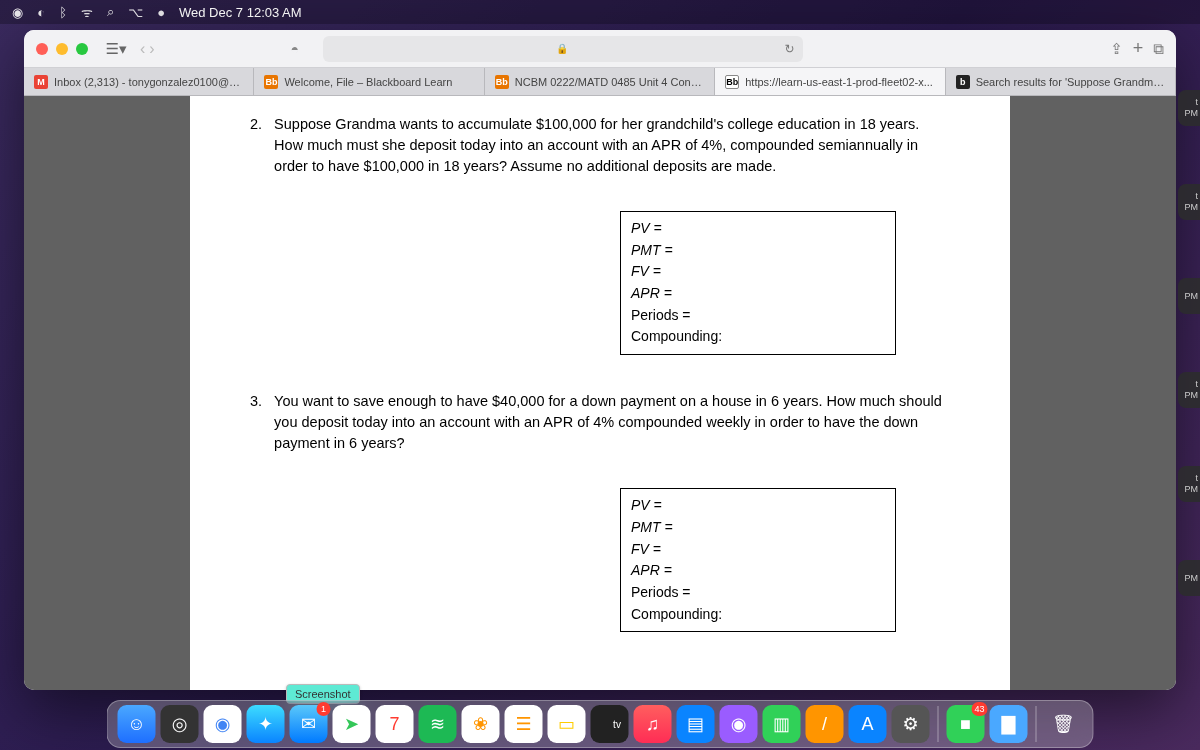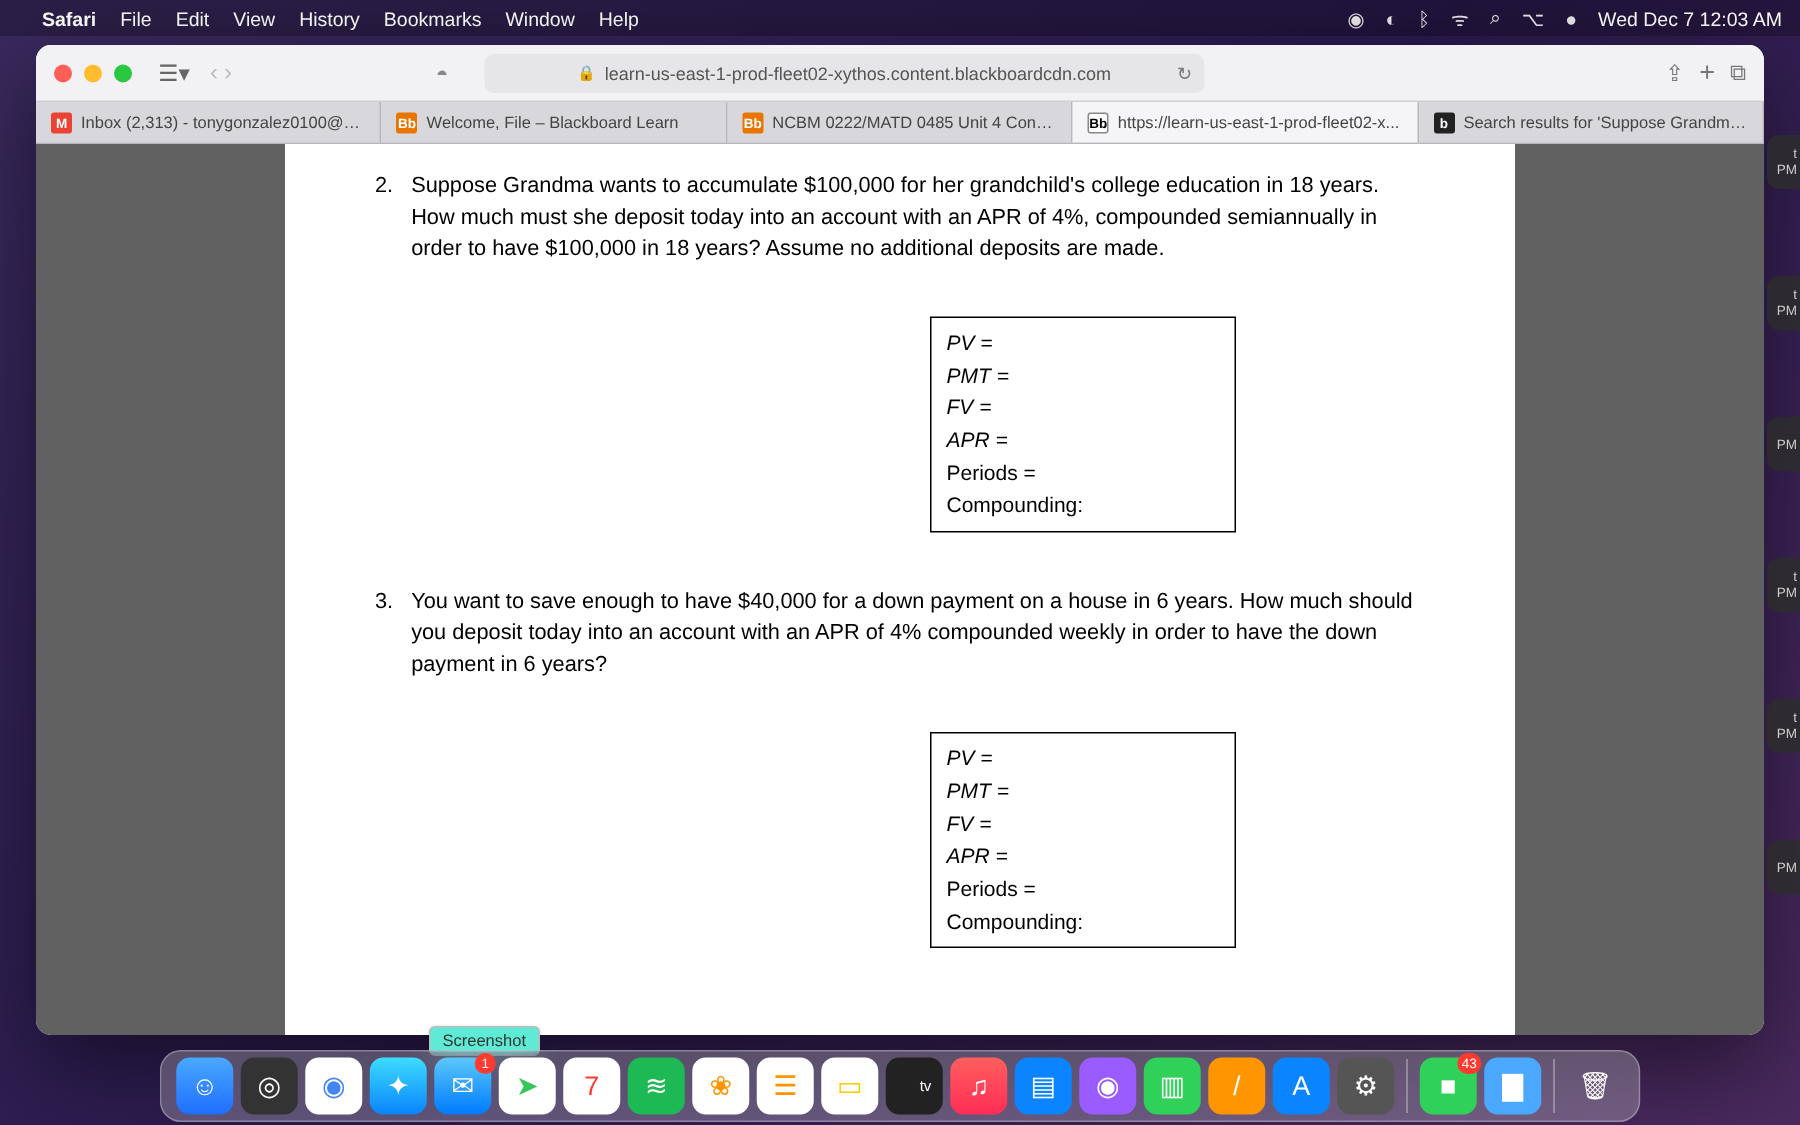--- a/index.html
+++ b/index.html
@@ -37,52 +37,41 @@
 .tab .favicon { width:14px; height:14px; flex-shrink:0; border-radius:2px; display:flex; align-items:center; justify-content:center; font-size:9px; font-weight:bold; color:#fff; }
 .tab .label { white-space:nowrap; overflow:hidden; text-overflow:ellipsis; }
 
 
 .content { flex:1; background:#616161; display:flex; justify-content:center; overflow:hidden; }
 .page { width:820px; background:#fff; padding:18px 60px 40px 60px; font-family:"Cambria",Georgia,serif; color:#000; }
 .qblock { margin-bottom:36px; }
 .qhead { display:flex; gap:12px; font-size:14.5px; line-height:1.45; }
 .qnum { flex-shrink:0; }
 .qtext { }
-.varsbox { margin-left:370px; margin-top:34px; border:1px solid #000; width:204px; padding:6px 10px; font-size:14px; line-height:1.55; }
+.varsbox { margin-left:370px; margin-top:34px; border:1px solid #000; width:276px; padding:6px 10px; font-size:14px; line-height:1.55; }
 .varsbox div { font-style:italic; }
 .varsbox .roman{ font-style:normal; }
 
 
 .tooltip { position:absolute; left:286px; bottom:46px; background:#5eead4; border:1px solid #bbb; border-radius:4px; padding:3px 8px; font-size:11px; color:#333; box-shadow:0 1px 3px rgba(0,0,0,0.2); }
 
 
 .dock { position:absolute; bottom:2px; left:50%; transform:translateX(-50%); height:48px; background:rgba(255,255,255,0.25); backdrop-filter:blur(10px); border-radius:14px; padding:4px 10px; display:flex; align-items:center; gap:5px; border:1px solid rgba(255,255,255,0.3); }
 .dock-icon { width:38px; height:38px; border-radius:9px; display:flex; align-items:center; justify-content:center; font-size:18px; color:#fff; position:relative; flex-shrink:0;}
 .dock-sep { width:1px; height:36px; background:rgba(255,255,255,0.4); margin:0 3px; }
 .dock-badge { position:absolute; top:-3px; right:-3px; background:#ff3b30; color:#fff; font-size:9px; border-radius:8px; min-width:14px; height:14px; display:flex; align-items:center; justify-content:center; padding:0 3px;}
 
 
 .notif-peek { position:absolute; right:0; top:90px; width:22px; display:flex; flex-direction:column; gap:58px; }
 .notif-peek div { height:36px; background:rgba(44,44,46,0.9); border-radius:8px 0 0 8px; color:#ccc; font-size:9px; display:flex; flex-direction:column; align-items:flex-end; justify-content:center; padding-right:2px; line-height:1.2;}
 </style>
 </head>
 <body>
 
 <div class="menubar">
-  <div class="menubar-left">
-    <span class="apple"></span>
-    <span class="appname">Safari</span>
-    <span>File</span>
-    <span>Edit</span>
-    <span>View</span>
-    <span>History</span>
-    <span>Bookmarks</span>
-    <span>Window</span>
-    <span>Help</span>
-  </div>
   <div class="menubar-right">
     <span class="ico">◉</span>
     <span class="ico">◐</span>
     <span class="ico">ᛒ</span>
     <span class="ico">ᯤ</span>
     <span class="ico">⌕</span>
     <span class="ico">⌥</span>
     <span class="ico">●</span>
     <span class="clock">Wed Dec 7  12:03 AM</span>
   </div>
@@ -96,21 +85,20 @@
       <span class="tl-grn"></span>
     </div>
     <div class="tb-btn sidebar-toggle">☰▾</div>
     <div class="nav-arrows">
       <span>‹</span>
       <span>›</span>
     </div>
     <div class="tb-btn" style="margin-left:120px">◓</div>
     <div class="addr">
       <span class="lock">🔒</span>
-      <span>learn-us-east-1-prod-fleet02-xythos.content.blackboardcdn.com</span>
       <span class="reload">↻</span>
     </div>
     <div class="tb-right">
       <span>⇪</span>
       <span class="plus">+</span>
       <span>⧉</span>
     </div>
   </div>
 
   <div class="tabbar" id="tabbar">

